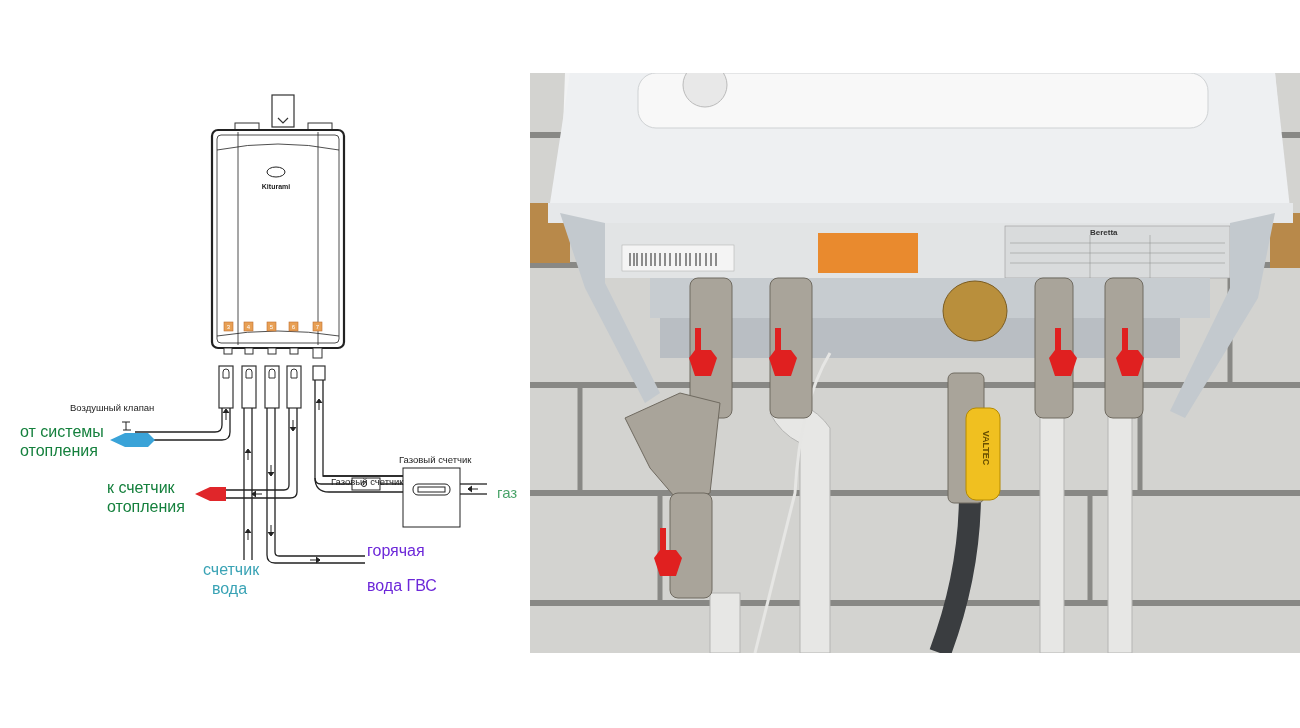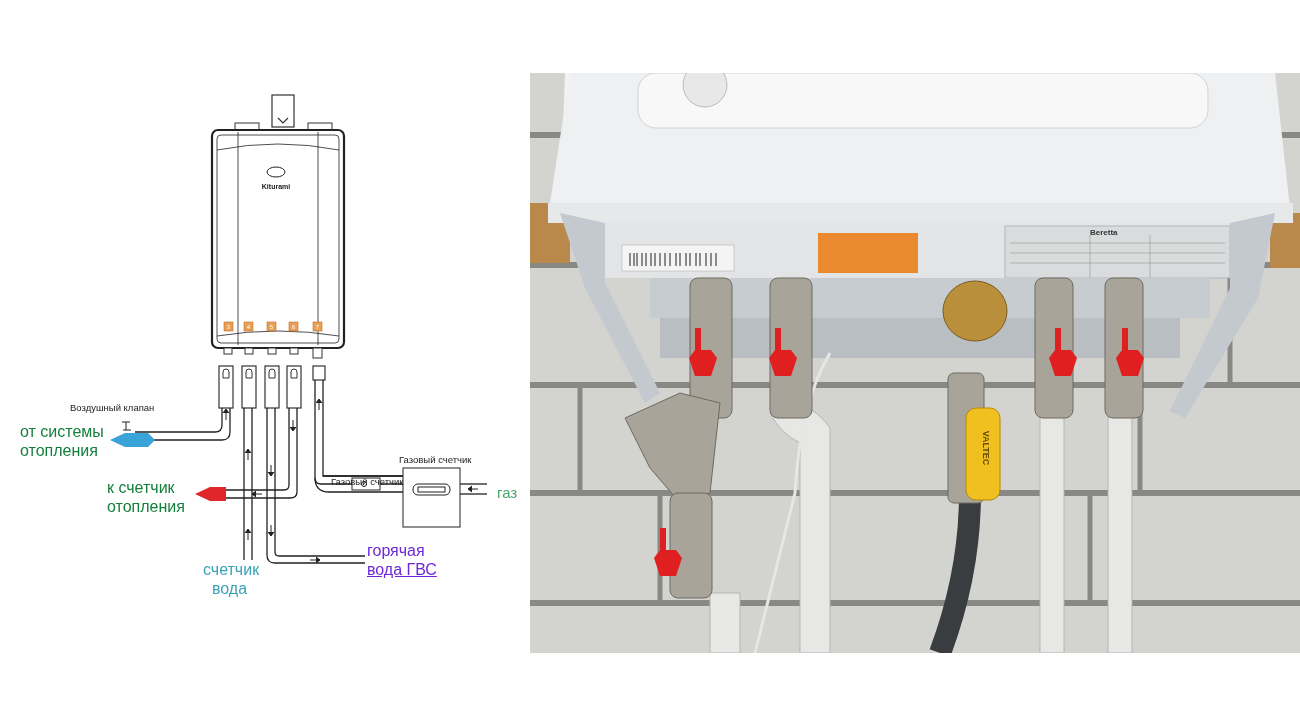--- a/index.html
+++ b/index.html
@@ -135,21 +135,21 @@
   <div class="lbl lbl-big" style="left:20px;top:424px;">от системы</div>
   <div class="lbl lbl-big" style="left:20px;top:443px;">отопления</div>
   <div class="lbl lbl-big" style="left:107px;top:480px;">к счетчик</div>
   <div class="lbl lbl-big" style="left:107px;top:499px;">отопления</div>
   <div class="lbl lbl-small" style="left:331px;top:477px;">Газовый счетчик</div>
   <div class="lbl lbl-small" style="left:399px;top:455px;">Газовый счетчик</div>
   <div class="lbl c-green" style="left:497px;top:485px;">газ</div>
   <div class="lbl c-blue" style="left:203px;top:562px;">счетчик</div>
   <div class="lbl c-blue" style="left:212px;top:581px;">вода</div>
   <div class="lbl c-red" style="left:367px;top:543px;">горячая</div>
-  <div class="lbl c-red" style="left:367px;top:562px;text-decoration:underline;">вода ГВС</div>
+  <div class="lbl c-red" style="left:367px;top:578px;">вода ГВС</div>
 </div>
 
 <div id="photo">
   <svg width="770" height="580" viewBox="0 0 770 580">
 
     <rect x="0" y="0" width="770" height="580" fill="#d3d3d0"></rect>
     <g fill="#cbcbc8" stroke="#888885" stroke-width="6">
       <line x1="0" y1="62" x2="770" y2="62"></line>
       <line x1="0" y1="192" x2="770" y2="192"></line>
       <line x1="0" y1="312" x2="770" y2="312"></line>

